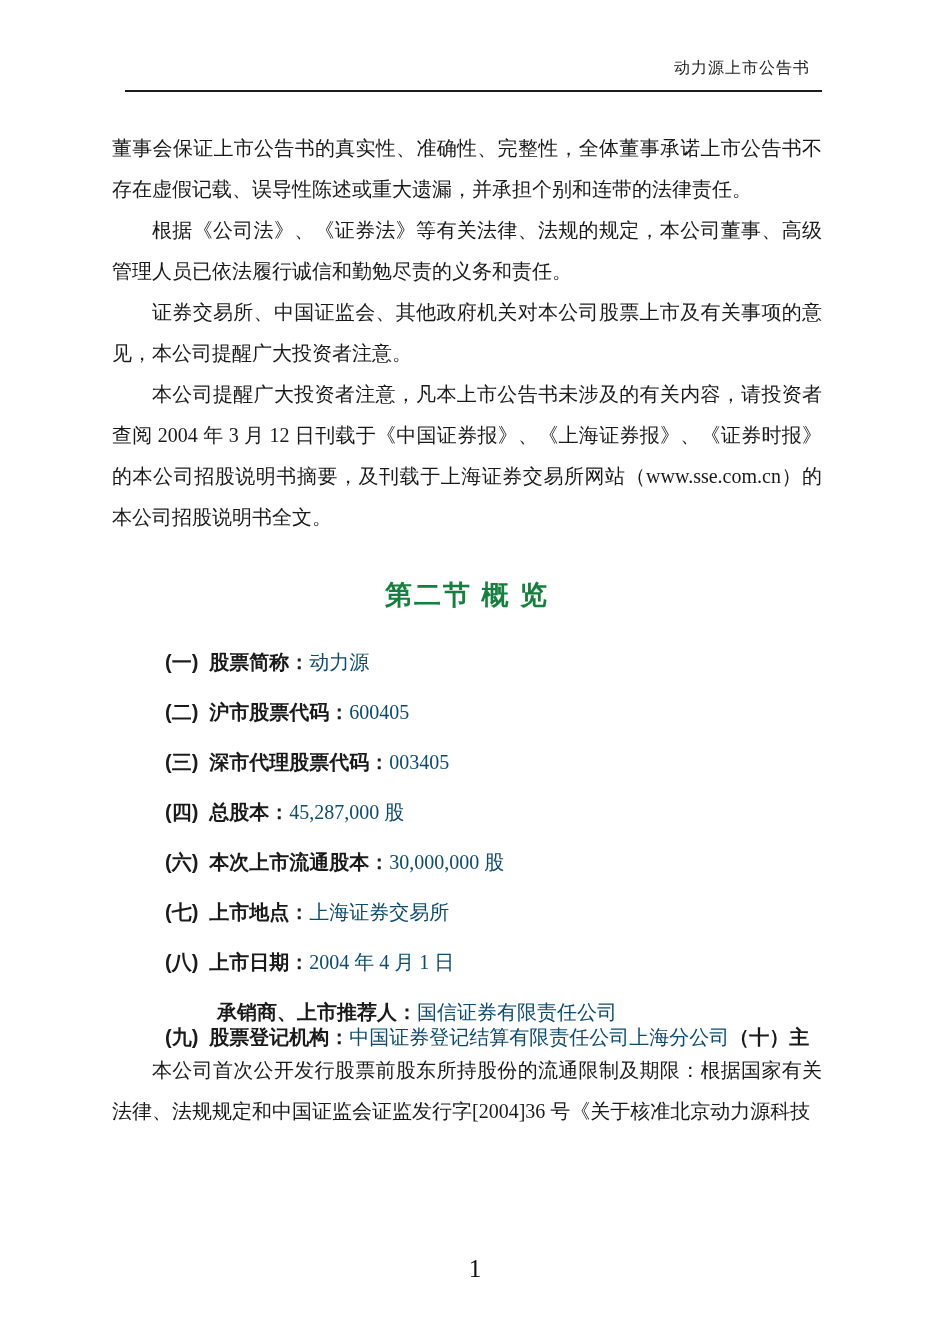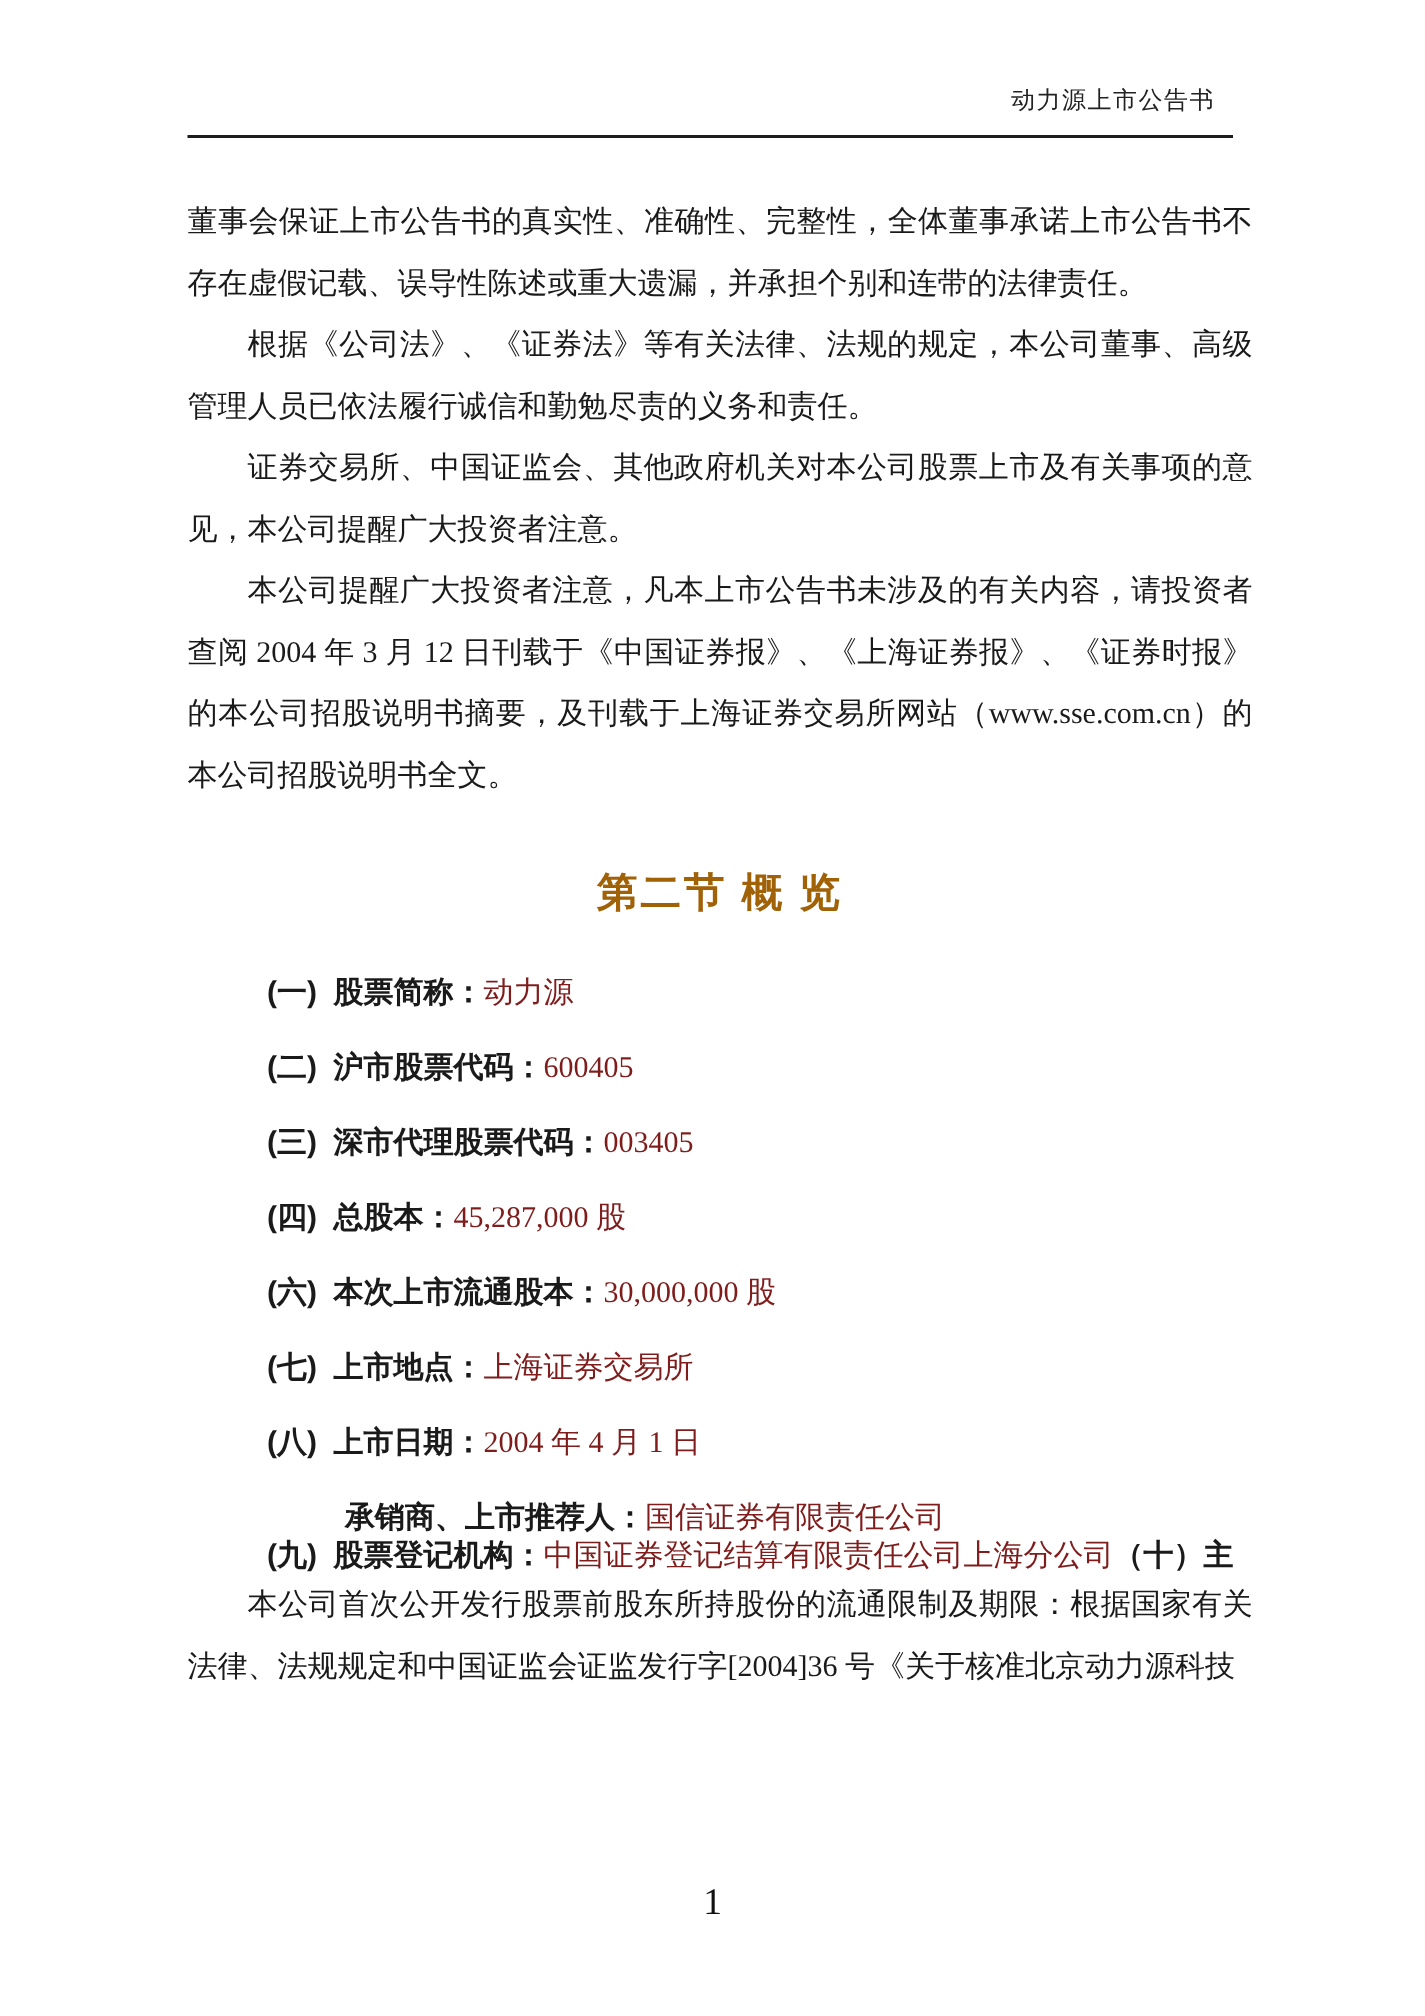--- a/index.html
+++ b/index.html
@@ -29,39 +29,39 @@
   }
   .header-rule{
     position:absolute;
     top:90px;left:125px;width:697px;height:2px;
     background:#1c1c1c;
   }
 
   
   .content{
     position:absolute;
-    left:125px;top:128px;width:710px;
+    left:112px;top:128px;width:710px;
   }
   p.body{
     margin:0;
     font-family:var(--serif);
     font-size:20px;line-height:41px;
     text-align:justify;
     text-indent:2em;
   }
   p.body.no-indent{text-indent:0;}
 
   .section-title{
     margin:37px 0 0 0;
     text-align:center;
     font-family:var(--sans);
     font-weight:bold;
     font-size:27px;line-height:40px;
     letter-spacing:2px;
-    color:#a16207;
+    color:#15803d;
   }
 
   .items{
     margin-top:35px;
     padding-left:53px;
   }
   .item{
     font-size:20px;
     line-height:25px;
     margin-bottom:25px;
@@ -72,21 +72,21 @@
     font-weight:bold;
     margin-right:11px;
   }
   .item .label{
     font-family:var(--sans);
     font-weight:bold;
   }
   .item .value{
     font-family:var(--serif);
     font-weight:normal;
-    color:#7f1d1d;
+    color:#0c4a6e;
   }
   .item-9{margin-bottom:0;}
   .item-9 .line{white-space:normal;}
   .item-9 .line2{
     padding-left:52px;
     margin-top:15px;
   }
 
   .closing{
     margin-top:8px;

